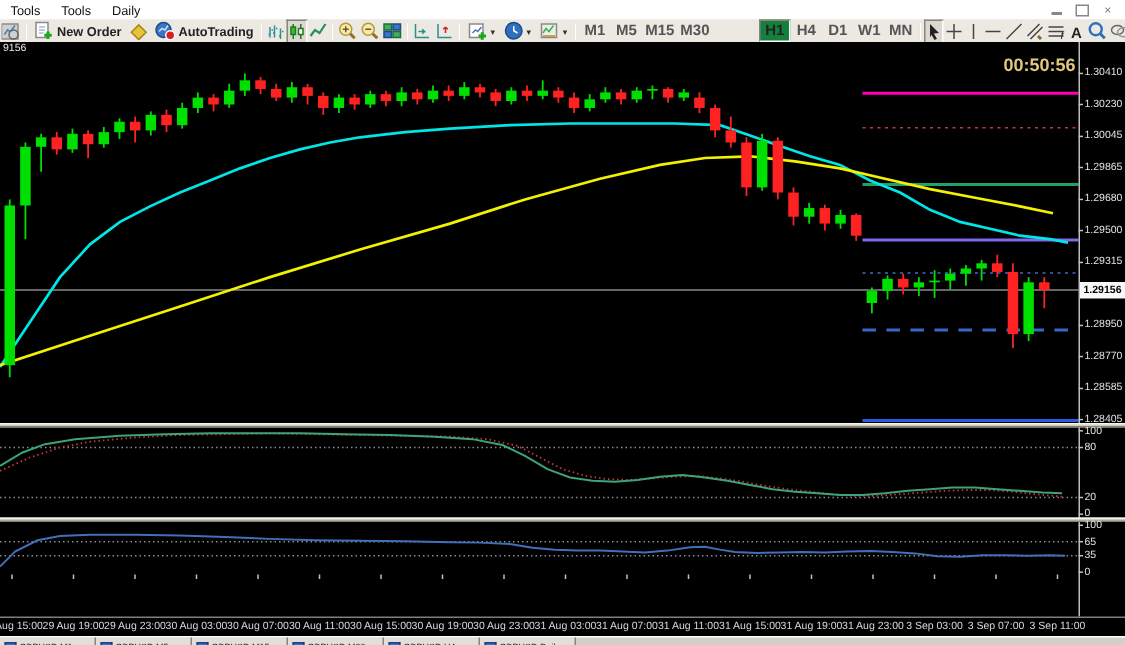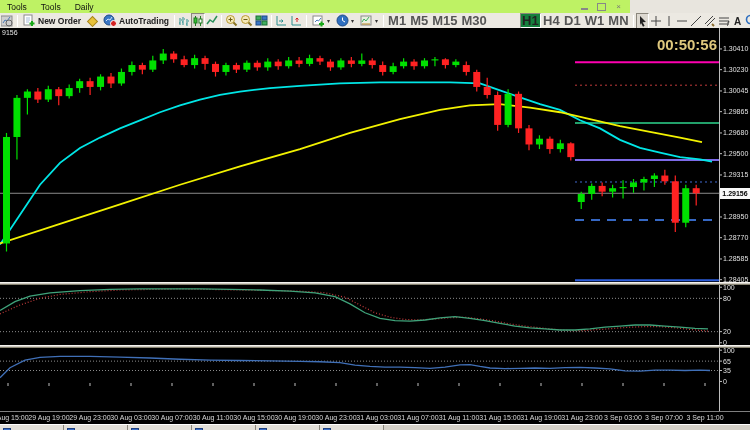--- a/index.html
+++ b/index.html
@@ -1,42 +1,42 @@
 <!DOCTYPE html>
 <html><head>
 <meta charset="utf-8">
 <style>
   html,body{margin:0;padding:0;background:#d6d3ce;font-family:"Liberation Sans",sans-serif;}
   #app{position:relative;width:750px;height:430px;overflow:hidden;background:#e8e5de;user-select:none;}
   
-  #menubar{position:absolute;left:0;top:0;width:630px;height:13px;background:#bef264;display:flex;align-items:center;font-size:8.5px;color:#111;}
+  #menubar{position:absolute;left:0;top:0;width:750px;height:13px;background:#ffffff;display:flex;align-items:center;font-size:8.5px;color:#111;}
   .menu-item{padding:0 7px;height:13px;display:flex;align-items:center;cursor:default;}
   .menu-item:first-letter{text-decoration:underline;}
   #win-controls{margin-left:auto;display:flex;gap:6px;padding-right:6px;align-items:center;}
   .wc{width:11px;height:9px;display:flex;align-items:center;justify-content:center;color:#777;font-size:8px;line-height:1;}
   .wc-min i{display:block;width:7px;height:2px;background:#888;margin-top:5px;}
   .wc-max i{display:block;width:7px;height:6px;border:1px solid #888;}
   
   #toolbar{position:absolute;left:0;top:13px;width:750px;height:15px;background:#ece9e2;border-bottom:1px solid #a8a49a;display:flex;align-items:center;font-size:8.5px;}
   .tsep{width:1px;height:12px;background:#b5b1a7;border-right:1px solid #fff;margin:0 2px;}
   .tbtn{height:14px;display:flex;align-items:center;justify-content:center;gap:2px;padding:0 2px;border:1px solid transparent;color:#222;font-weight:bold;white-space:nowrap;}
   .caret{font-size:6px;color:#333;font-weight:normal;}
-  .tf{height:13px;min-width:17px;padding:0 1px;display:flex;align-items:center;justify-content:center;font-size:13px;font-weight:bold;color:#555;border:1px solid transparent;}
+  .tf{height:13px;min-width:17px;padding:0 1px;display:flex;align-items:center;justify-content:center;font-size:10px;font-weight:bold;color:#555;border:1px solid transparent;}
   .tf.active{background:#15803d;border:1px solid #8a867c;border-bottom-color:#fff;border-right-color:#fff;color:#222;margin-left:31px;}
   .tool{width:15px;height:14px;display:flex;align-items:center;justify-content:center;border:1px solid transparent;}
   .tool.pressed{background:#dcd8d0;border:1px solid #8a867c;border-bottom-color:#fff;border-right-color:#fff;}
   
   #chart{position:absolute;left:0;top:28px;width:750px;height:402px;background:#000;}
   #chart-svg{position:absolute;left:0;top:0;}
   .sepbar{position:absolute;left:0;width:750px;height:3px;background:#cfcbc3;border-top:1px solid #f5f3ee;border-bottom:1px solid #85816f;box-sizing:border-box;z-index:6;}
   #axis-border{position:absolute;left:719px;top:0;width:1px;height:383px;background:#bdbdbd;z-index:5;}
   .ax-label{position:absolute;left:723px;font-size:7px;color:#e0e0e0;white-space:nowrap;z-index:7;}
   #price-box{position:absolute;left:720px;width:30px;height:11px;background:#f8f8f8;color:#000;font-size:7px;font-weight:bold;display:flex;align-items:center;justify-content:center;z-index:8;}
   #info-frag{position:absolute;left:2px;top:1px;font-size:7px;color:#e6e6e6;z-index:7;}
-  #countdown{position:absolute;right:33px;top:8px;font-size:15px;font-weight:bold;color:#dfc87d;z-index:7;}
+  #countdown{position:absolute;right:33px;top:8px;font-size:12px;font-weight:bold;color:#dfc87d;z-index:7;}
   #time-axis{position:absolute;left:0;top:383px;width:750px;height:13px;border-top:1px solid #7f7f7f;z-index:7;}
   .t-label{position:absolute;top:2px;font-size:7px;color:#d8d8d8;white-space:nowrap;transform:translateX(-50%);}
   #tabbar{position:absolute;left:0;top:396px;width:750px;height:10px;background:#d4d0c8;border-top:1px solid #fff;display:flex;z-index:9;}
   .tab{height:12px;width:57px;display:flex;align-items:center;gap:2px;padding:1px 3px 0 3px;font-size:6px;color:#222;border-right:1px solid #8a867c;background:#e2dfd8;}
   .tab-ico{width:6px;height:6px;background:#3a6ec8;border:1px solid #1d3f7e;flex:none;}
 </style>
 </head>
 <body>
 
 <div id="app">

